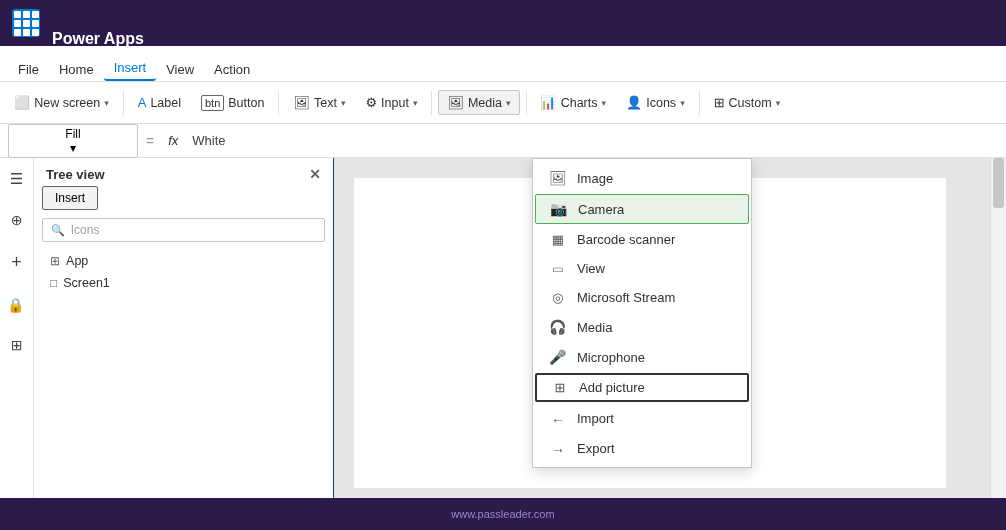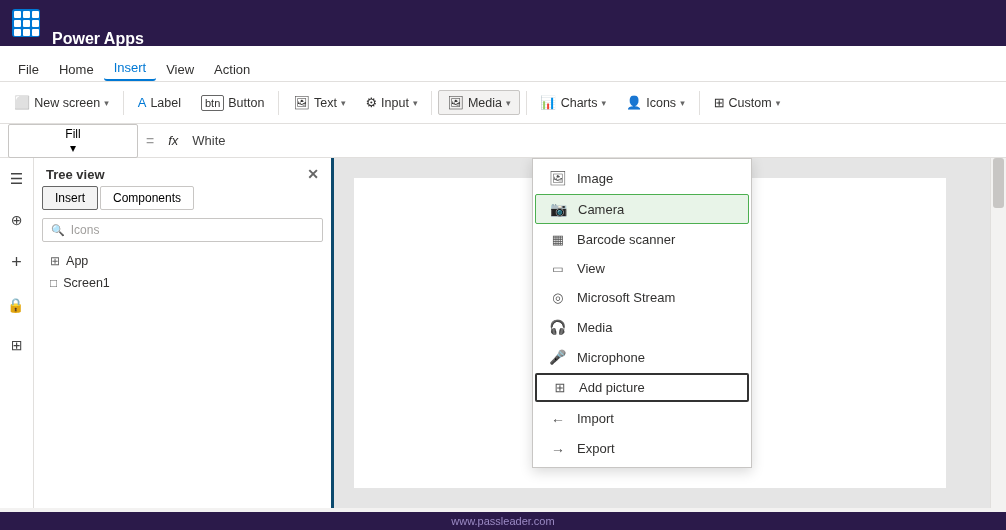--- a/index.html
+++ b/index.html
@@ -88,21 +88,21 @@
       display: flex; align-items: center; justify-content: space-between; flex-direction: column;
     }
     .formula-sep { color: #999; font-size: 14px; }
     .fx-btn { color: #323130; font-size: 13px; font-style: italic; padding: 2px 6px; }
     .formula-value { color: #404040; font-size: 13px; font-weight: 500; }
 
     
     .tree-panel {
       width: 300px;
       background: white;
-      border-right: 3px solid #0c4a6e;
+      border-right: 1px solid #0c4a6e;
       display: flex; flex-direction: column;
     }
     .tree-header {
       display: flex; align-items: center; justify-content: space-between;
       padding: 8px 12px 4px;
       font-size: 13px; font-weight: 600; color: #323130;
     }
     .tree-tabs {
       display: flex; padding: 0 8px 4px;
       gap: 2px;
@@ -166,21 +166,21 @@
     .dropdown-item.highlighted { background: #e8f4e8; border: 1px solid #4caf50; margin: 1px 2px; border-radius: 2px; padding: 6px 14px; }
     .dropdown-item.boxed { border: 2px solid #333; margin: 1px 2px; border-radius: 2px; padding: 5px 14px; }
     .dropdown-icon { width: 18px; text-align: center; font-size: 14px; color: #555; flex-shrink: 0; }
 
     
     .watermark {
       position: fixed; bottom: 0; left: 0; right: 0;
       background: #2b1a4a;
       color: #9b8ac4; font-size: 11px;
       text-align: center; padding: 3px;
-      height: 18px; display: flex; align-items: center; justify-content: center;
+      height: 32px; display: flex; align-items: center; justify-content: center;
     }
 
     
     .left-icons-strip {
       width: 34px;
       background: white;
       border-right: 1px solid #e1dfdd;
       display: flex; flex-direction: column; align-items: center;
       padding-top: 8px;
       gap: 16px;
@@ -286,21 +286,20 @@
     <span class="strip-icon" style="font-size:14px;">⊞</span>
   </div>
 
   <div class="tree-panel">
     <div class="tree-header">
       <span>Tree view</span>
       <span style="color:#666; cursor:pointer; font-size:14px;">✕</span>
     </div>
     <div class="tree-tabs">
       <div class="tree-tab active">Insert</div>
-      <div class="tree-tab">Components</div>
     </div>
     <div class="tree-search">
       <span style="font-size:11px;">🔍</span>
       <span style="color:#a19f9d;font-size:12px;">Icons</span>
     </div>
     <div class="tree-items">
       <div class="tree-item">
         <span class="item-icon">⊞</span>
         <span>App</span>
       </div>

